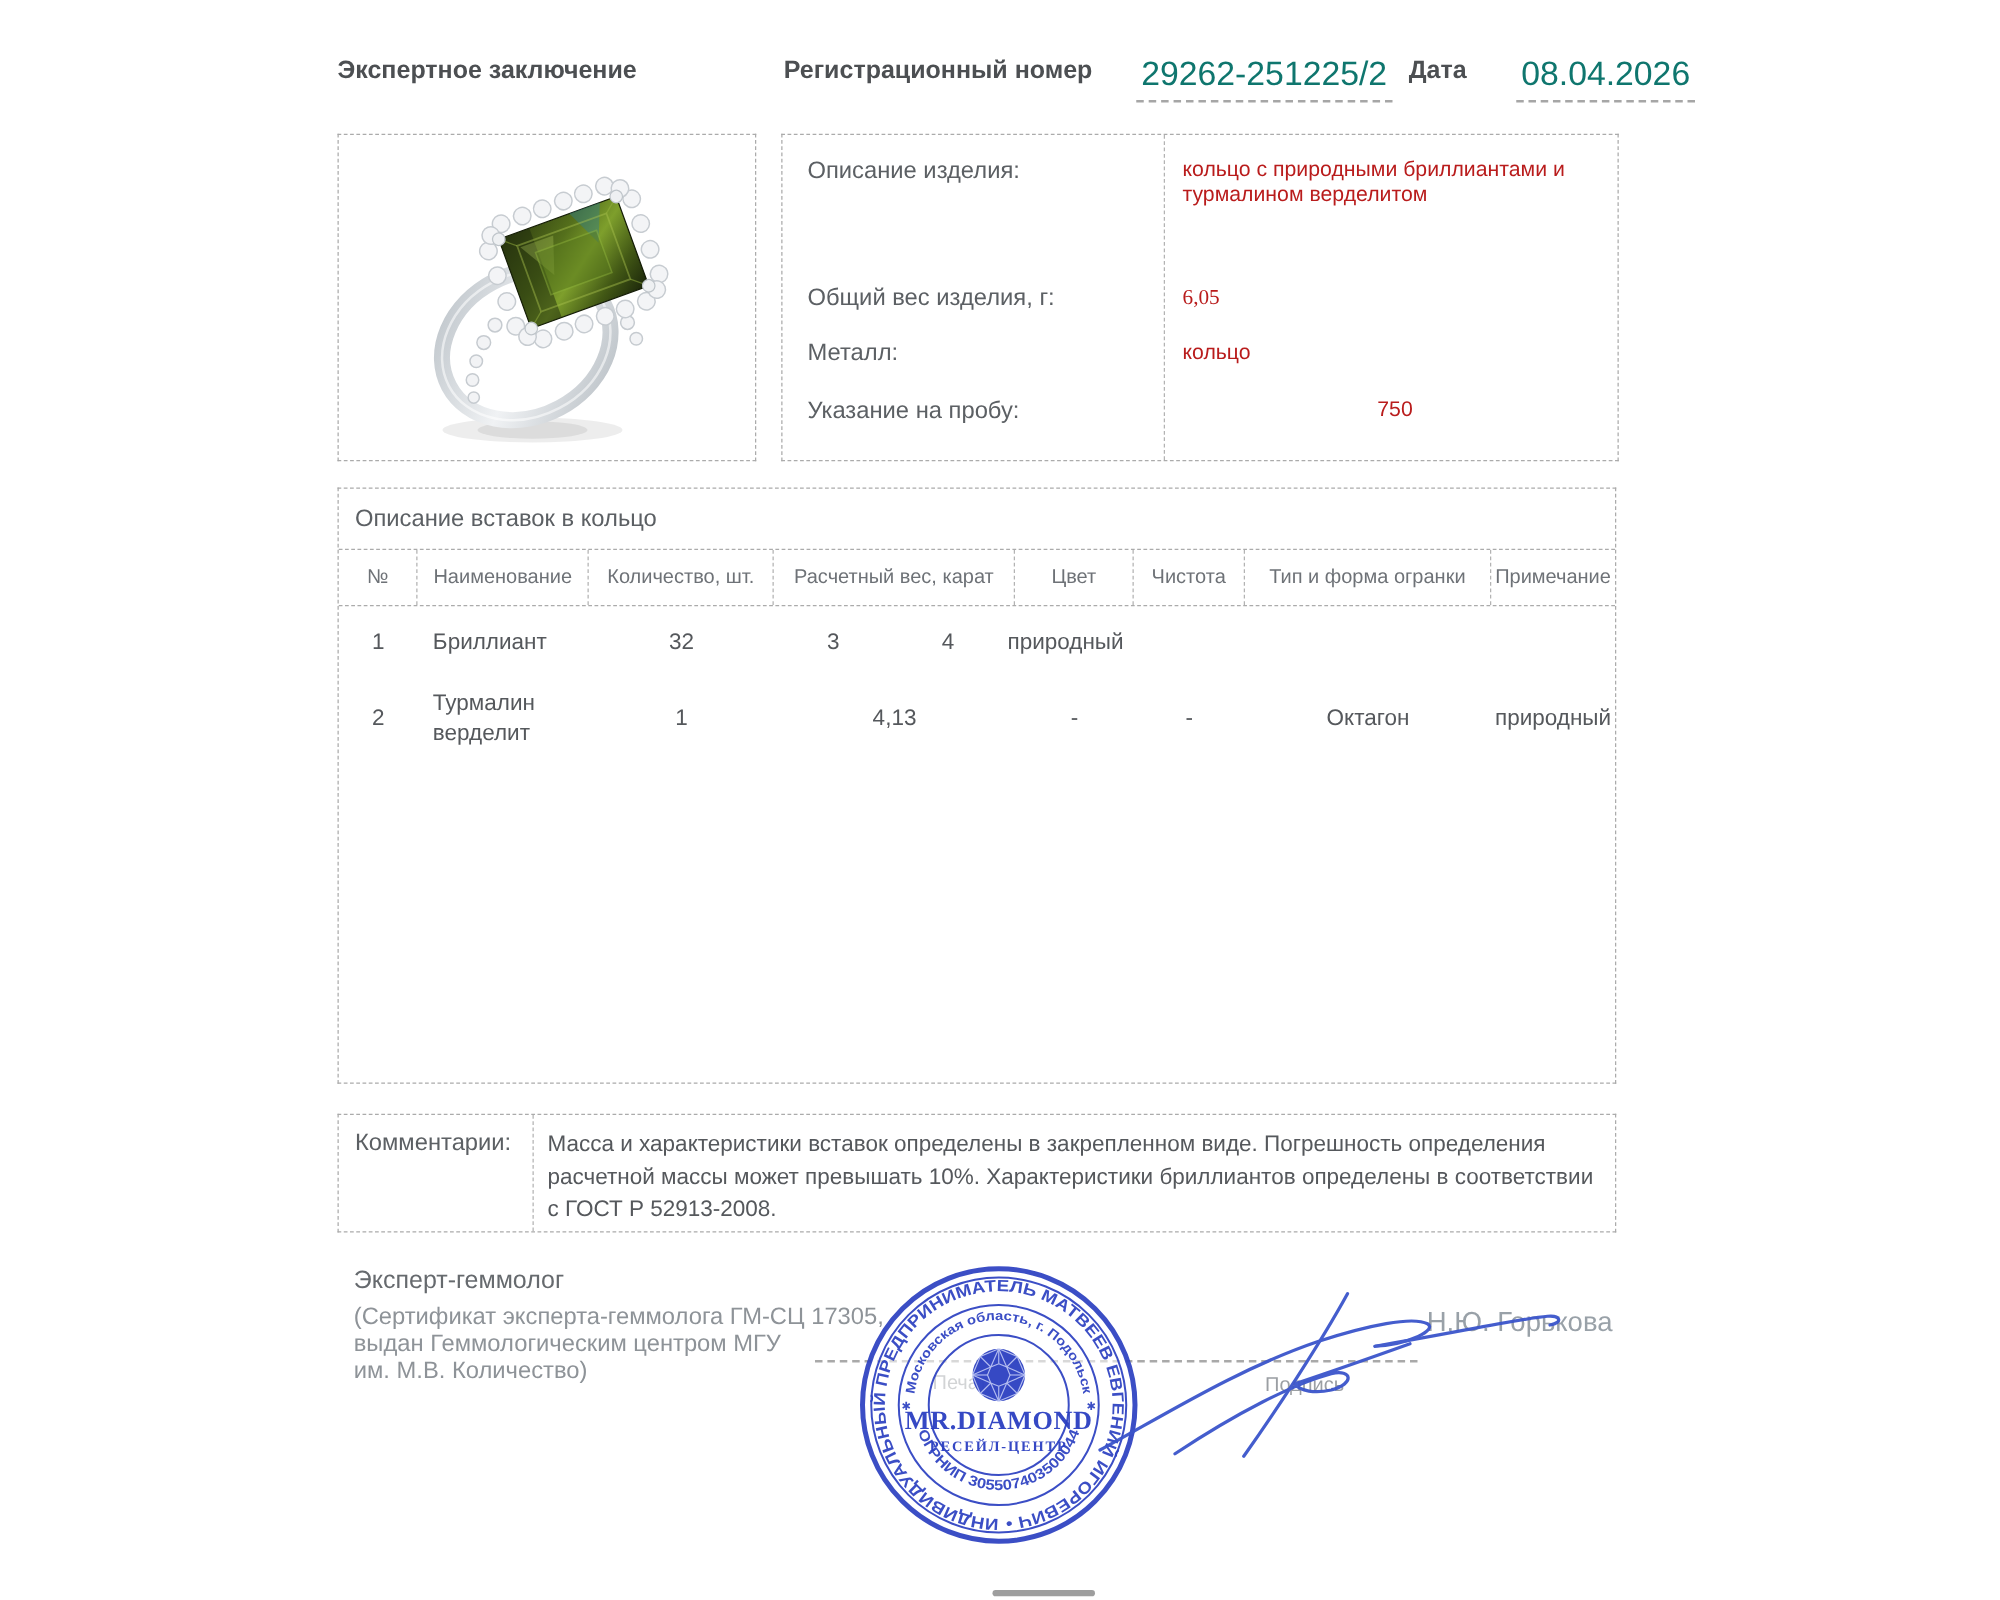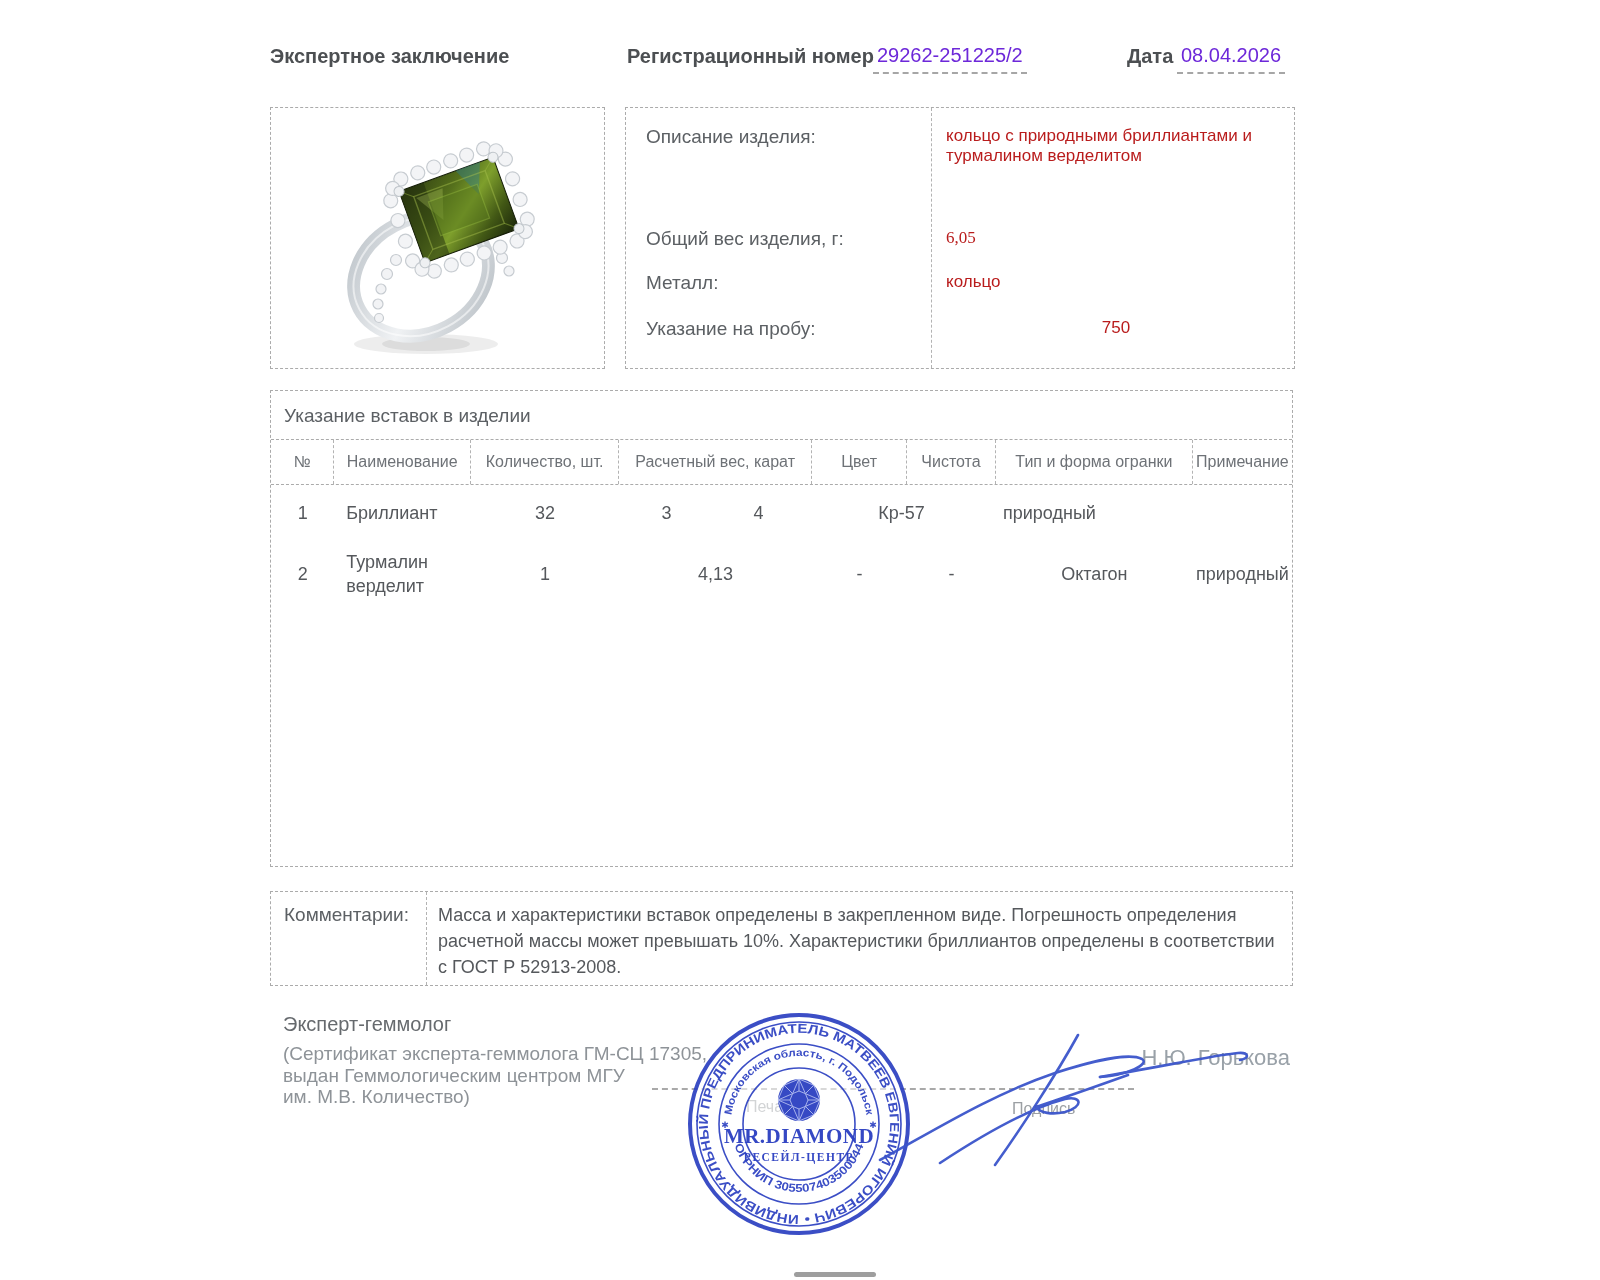--- a/index.html
+++ b/index.html
@@ -1,21 +1,21 @@
 <!DOCTYPE html>
 <html><head>
 <meta charset="utf-8">
 <style>
   * { margin:0; padding:0; box-sizing:border-box; }
   html,body { width:1600px; height:1280px; background:#ffffff; font-family:"Liberation Sans",sans-serif; position:relative; overflow:hidden; }
   .abs { position:absolute; }
 
   
   .hdr-bold { font-size:20px; font-weight:700; color:#4c4f52; }
-  .hdr-val  { font-size:20px; color:#6d28d9; padding:0 4px 5px 4px; border-bottom:2px dashed #a6a6a6; }
+  .hdr-val  { font-size:27px; color:#0f766e; padding:0 4px 5px 4px; border-bottom:2px dashed #a6a6a6;margin-left:36px; }
 
   
   .dbox { border:1px dashed #ababab; }
 
   
   .desc-divider { position:absolute; left:305px; top:0; bottom:0; border-left:1px dashed #b3b3b3; }
   .desc-label { position:absolute; left:20px; width:275px; font-size:19px; color:#5c6064; }
   .desc-value { position:absolute; left:320px; width:340px; font-size:17px; line-height:20px; color:#b91c1c; }
 
   
@@ -151,40 +151,39 @@
   <div class="desc-value" style="top:120px;font-family:Liberation Serif, serif;">6,05</div>
 
   <div class="desc-label" style="top:164px;">Металл:</div>
   <div class="desc-value" style="top:164px;">кольцо</div>
 
   <div class="desc-label" style="top:210px;">Указание на пробу:</div>
   <div class="desc-value" style="top:210px;text-align:center;">750</div>
 </div>
 
 <div class="abs dbox" style="left:270px; top:390px; width:1023px; height:477px;">
-  <div class="table-title">Указание вставок в изделии</div>
+  <div class="table-title">Описание вставок в кольцо</div>
 
   <div class="thead">
     <div class="th w1">№</div>
     <div class="th w2">Наименование</div>
     <div class="th w3">Количество, шт.</div>
     <div class="th w4">Расчетный вес, карат</div>
     <div class="th w5">Цвет</div>
     <div class="th w6">Чистота</div>
     <div class="th w7">Тип и форма огранки</div>
     <div class="th w8">Примечание</div>
   </div>
 
   <div class="trow trow1">
     <div class="td w1">1</div>
     <div class="td w2 name">Бриллиант</div>
     <div class="td w3">32</div>
     <div class="td w5">3</div>
     <div class="td w6">4</div>
-    <div class="td w7">Кр-57</div>
     <div class="td w8">природный</div>
   </div>
 
   <div class="trow trow2">
     <div class="td w1">2</div>
     <div class="td w2 name">Турмалин верделит</div>
     <div class="td w3">1</div>
     <div class="td w4">4,13</div>
     <div class="td w5">-</div>
     <div class="td w6">-</div>

